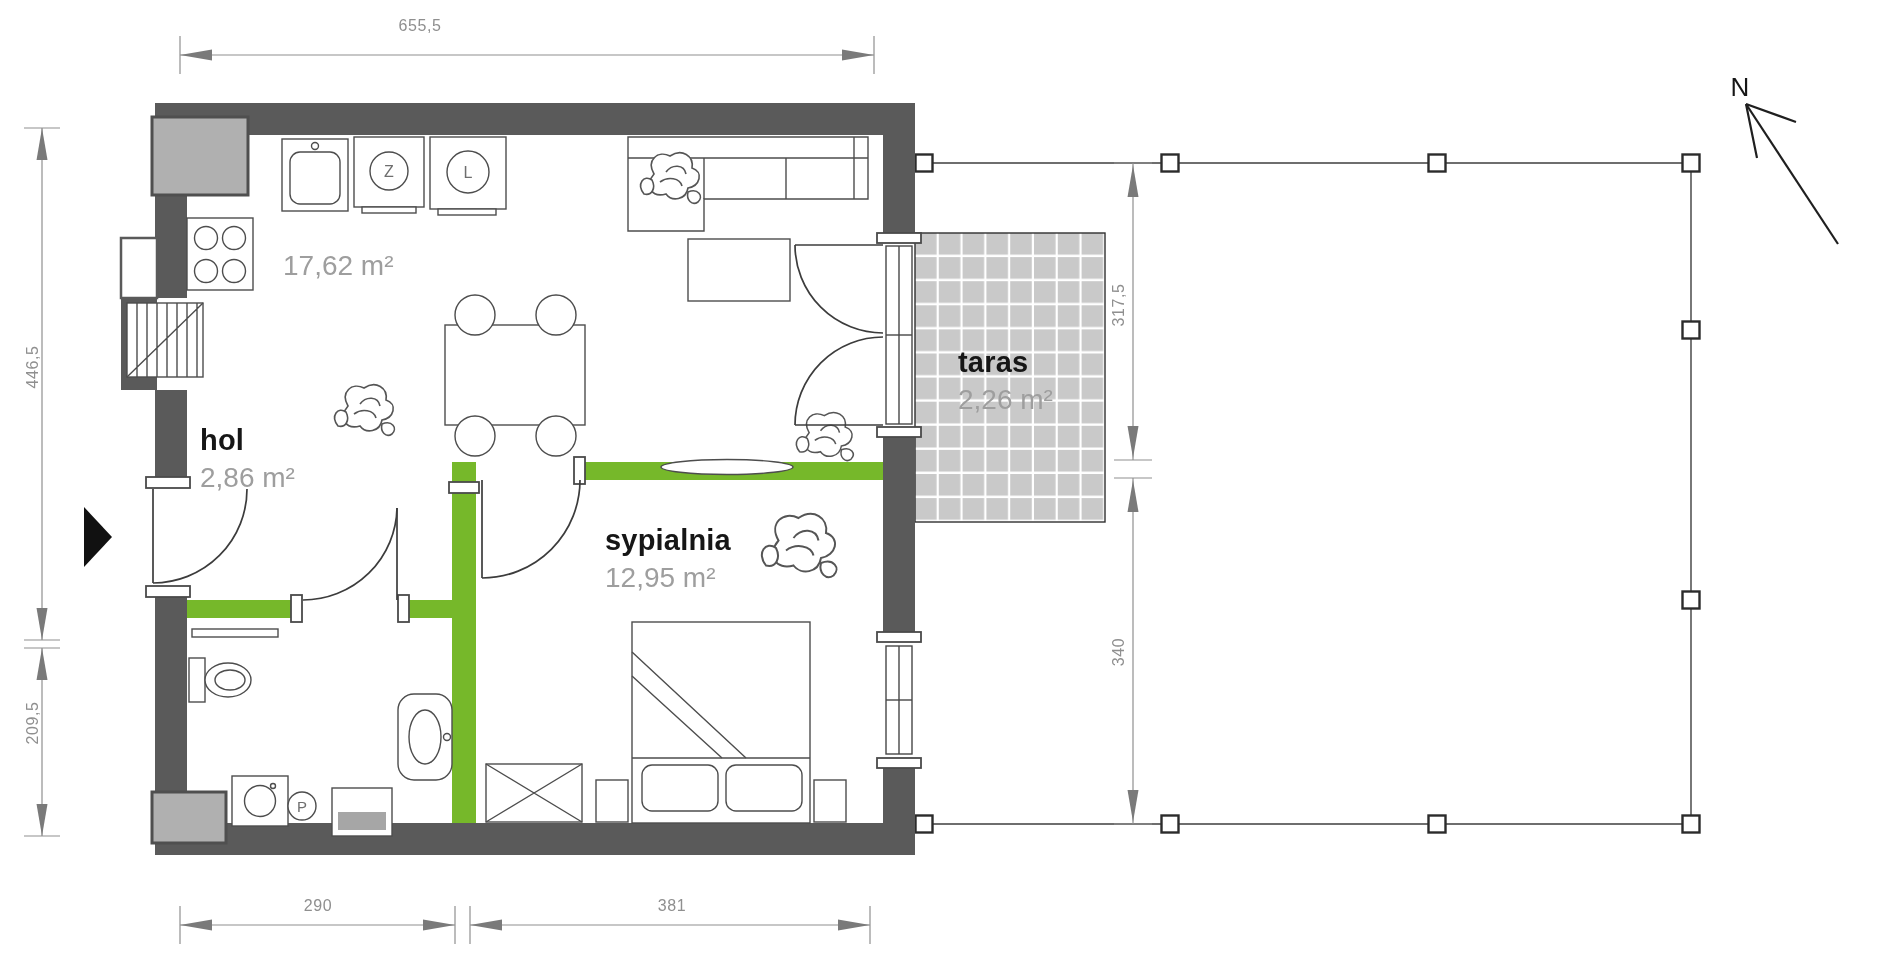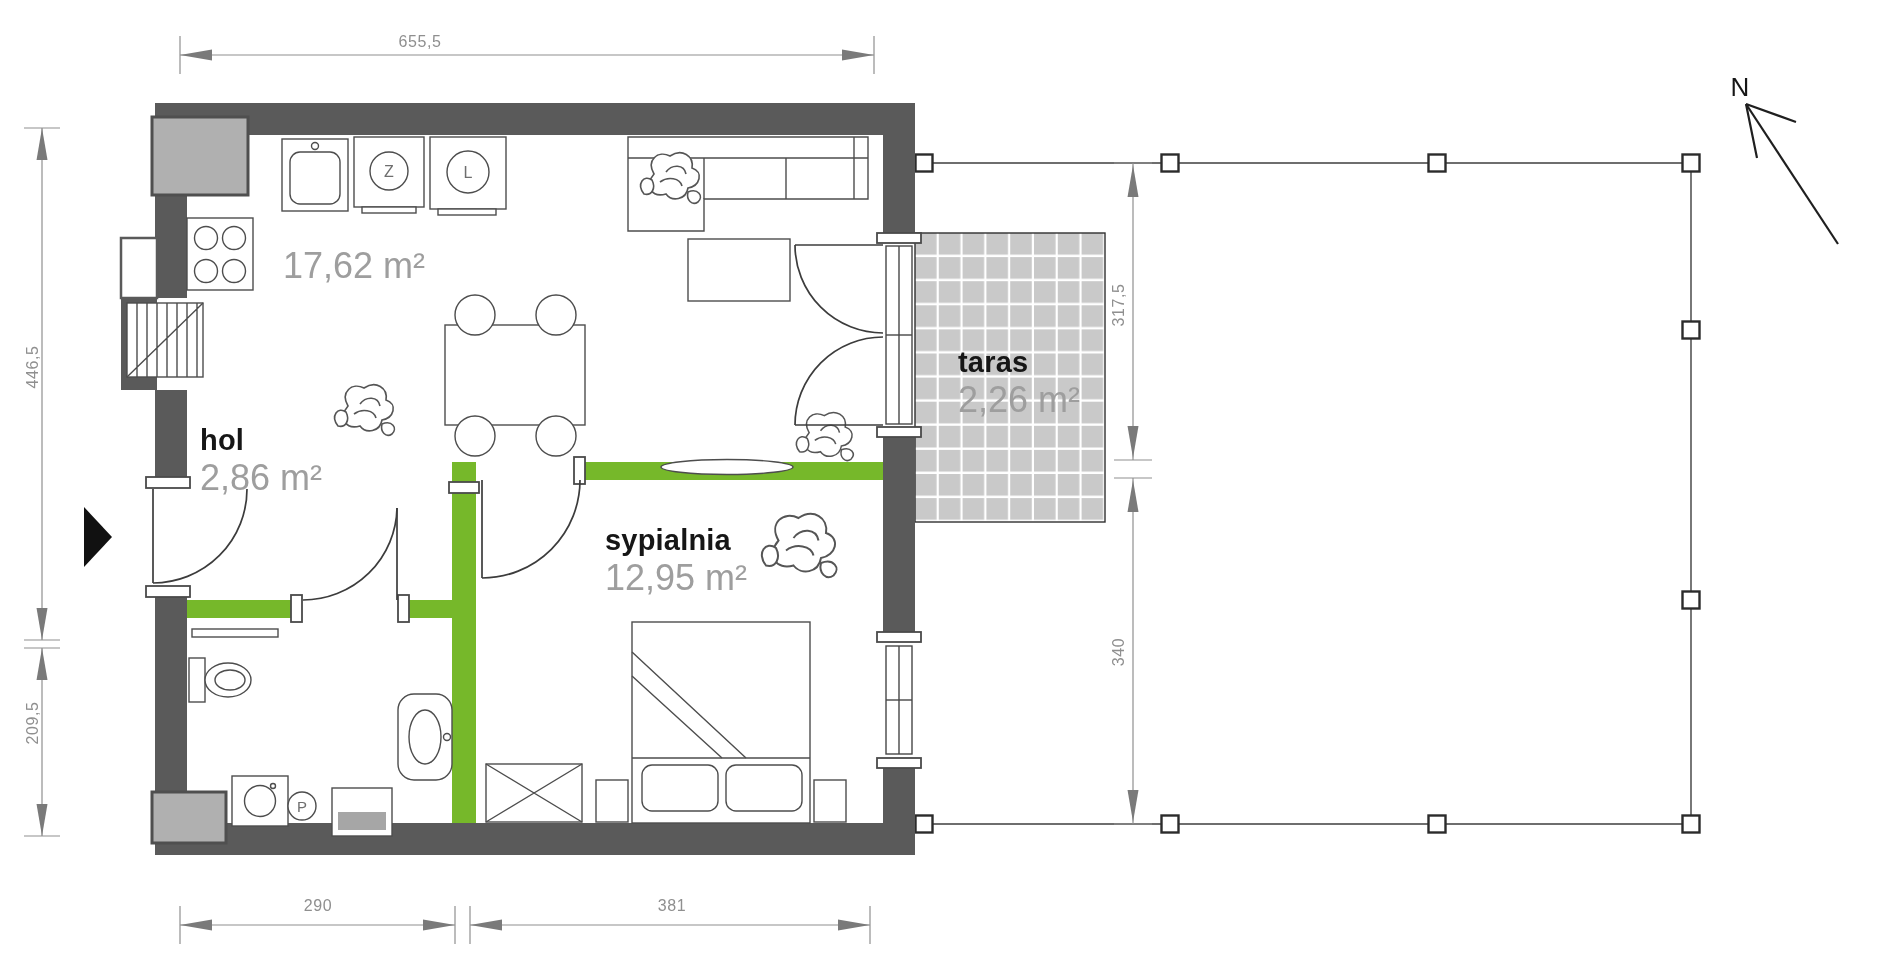--- a/index.html
+++ b/index.html
@@ -1,21 +1,21 @@
 <!DOCTYPE html>
 <html><head>
 <meta charset="utf-8">
 <style>
   html,body{margin:0;padding:0;background:#fff}
   .stage{position:relative;width:1900px;height:975px;background:#fff;
          font-family:"Liberation Sans",sans-serif;overflow:hidden}
   svg.plan{position:absolute;left:0;top:0;display:block}
   .lbl{position:absolute;pointer-events:none}
   .room-name{font-size:29px;font-weight:600;color:#161616;letter-spacing:.2px;line-height:36px}
-  .room-area{font-size:36px;font-weight:500;color:#9e9e9e;line-height:34px;margin-top:3px}
+  .room-area{font-size:28px;font-weight:500;color:#9e9e9e;line-height:34px;margin-top:3px}
   .dim{position:absolute;font-size:16px;color:#8f8f8f;letter-spacing:.6px;white-space:nowrap;
        transform:translate(-50%,-50%)}
   .dim.vert{transform:translate(-50%,-50%) rotate(-90deg)}
 </style>
 </head>
 <body>
 
 <div class="stage">
 
 <svg class="plan" width="1900" height="975" viewBox="0 0 1900 975">
@@ -279,21 +279,21 @@
   <div class="room-area">12,95 m²</div>
 </div>
 
 
 <div class="lbl" style="left:958px;top:344px">
   <div class="room-name">taras</div>
   <div class="room-area">2,26 m²</div>
 </div>
 
 
-<span class="dim" style="left:420px;top:42px">655,5</span>
+<span class="dim" style="left:420px;top:26px">655,5</span>
 <span class="dim vert" style="left:33px;top:367px">446,5</span>
 <span class="dim vert" style="left:33px;top:723px">209,5</span>
 <span class="dim" style="left:318px;top:906px">290</span>
 <span class="dim" style="left:672px;top:906px">381</span>
 <span class="dim vert" style="left:1119px;top:305px">317,5</span>
 <span class="dim vert" style="left:1119px;top:652px">340</span>
 
 </div>
 
 </body></html>

